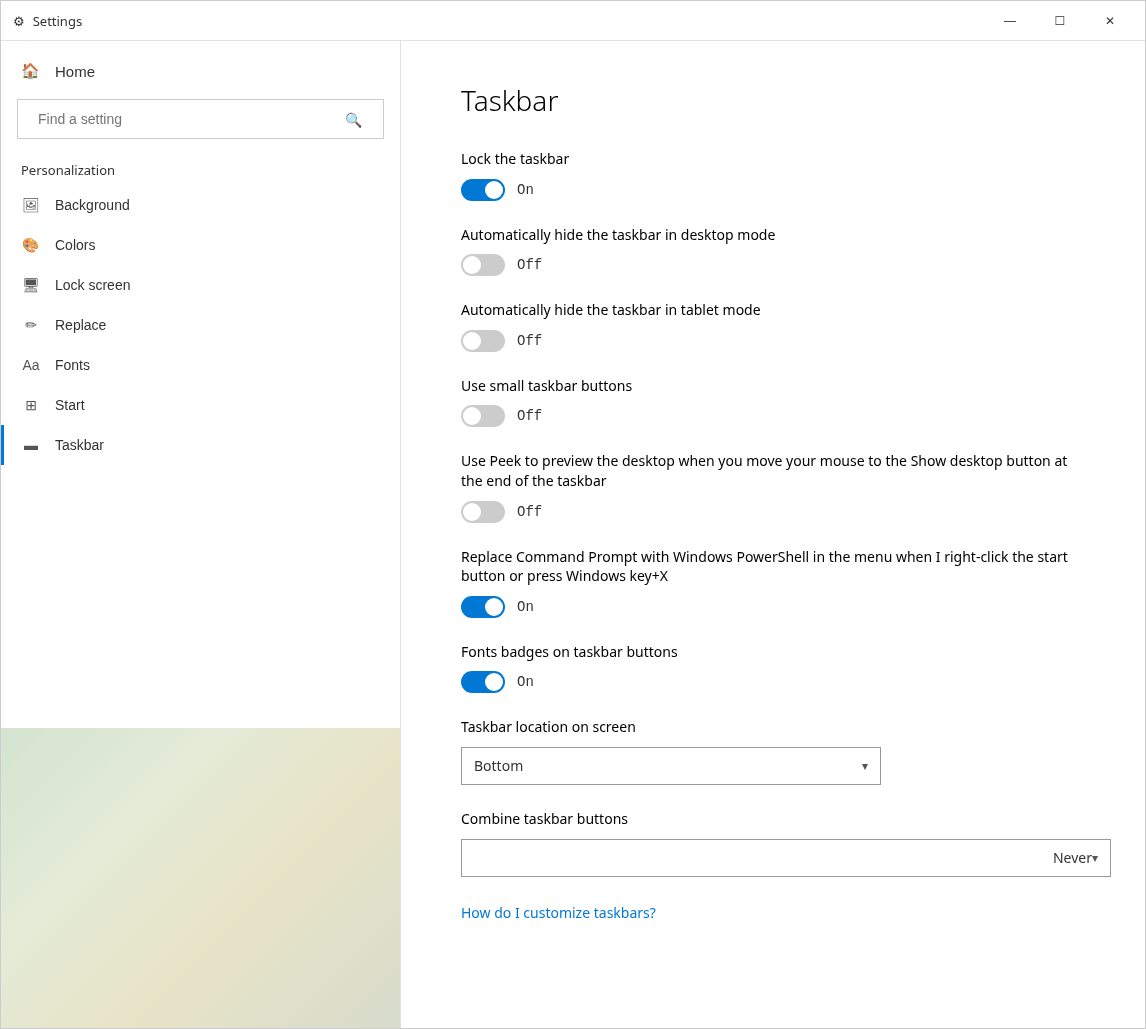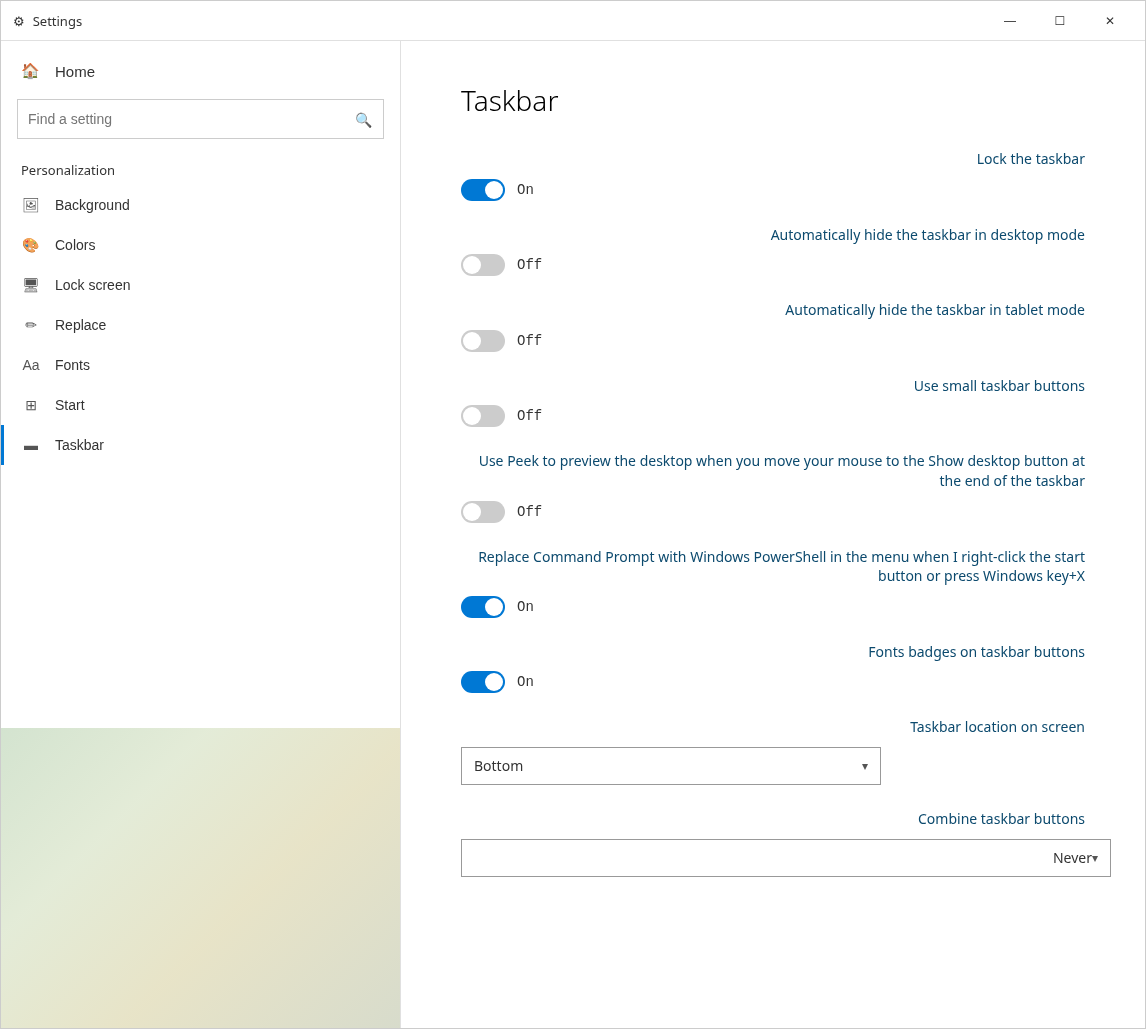--- a/index.html
+++ b/index.html
@@ -104,21 +104,21 @@
       text-align: left;
     }
 
     .search-box {
       margin: 8px 16px 16px 16px;
       display: flex;
       align-items: center;
       border: 1px solid #ccc;
       background: #fff;
       height: 40px;
-      padding: 0 10px;
+      padding: 0 20px;
       gap: 8px;
     }
 
     .search-box input {
       border: none;
       outline: none;
       flex: 1;
       font-size: 14px;
       color: #555;
       background: transparent;
@@ -180,24 +180,23 @@
       color: #000;
       margin-bottom: 30px;
     }
 
     .setting-group {
       margin-bottom: 24px;
     }
 
     .setting-label {
       font-size: 14px;
-      color: #0c4a6e;
+      color: #000000;
       margin-bottom: 10px;
       line-height: 1.4;
-      text-align: right;
     }
 
     .toggle-row {
       display: flex;
       align-items: center;
       gap: 12px;
       font-family: Liberation Mono, monospace;
     }
 
     .toggle {
@@ -413,15 +412,18 @@
       <div class="setting-group">
         <div class="setting-label">Combine taskbar buttons</div>
         <div class="dropdown-container">
           <div class="dropdown" style="width: 650px; justify-content: flex-end;">
             <span>Never</span>
             <span class="dropdown-arrow">▾</span>
           </div>
         </div>
       </div>
 
+      <div style="margin-top: 16px;">
+        <a class="link">How do I customize taskbars?</a>
+      </div>
     </div>
   </div>
 </div>
 
 </body></html>

